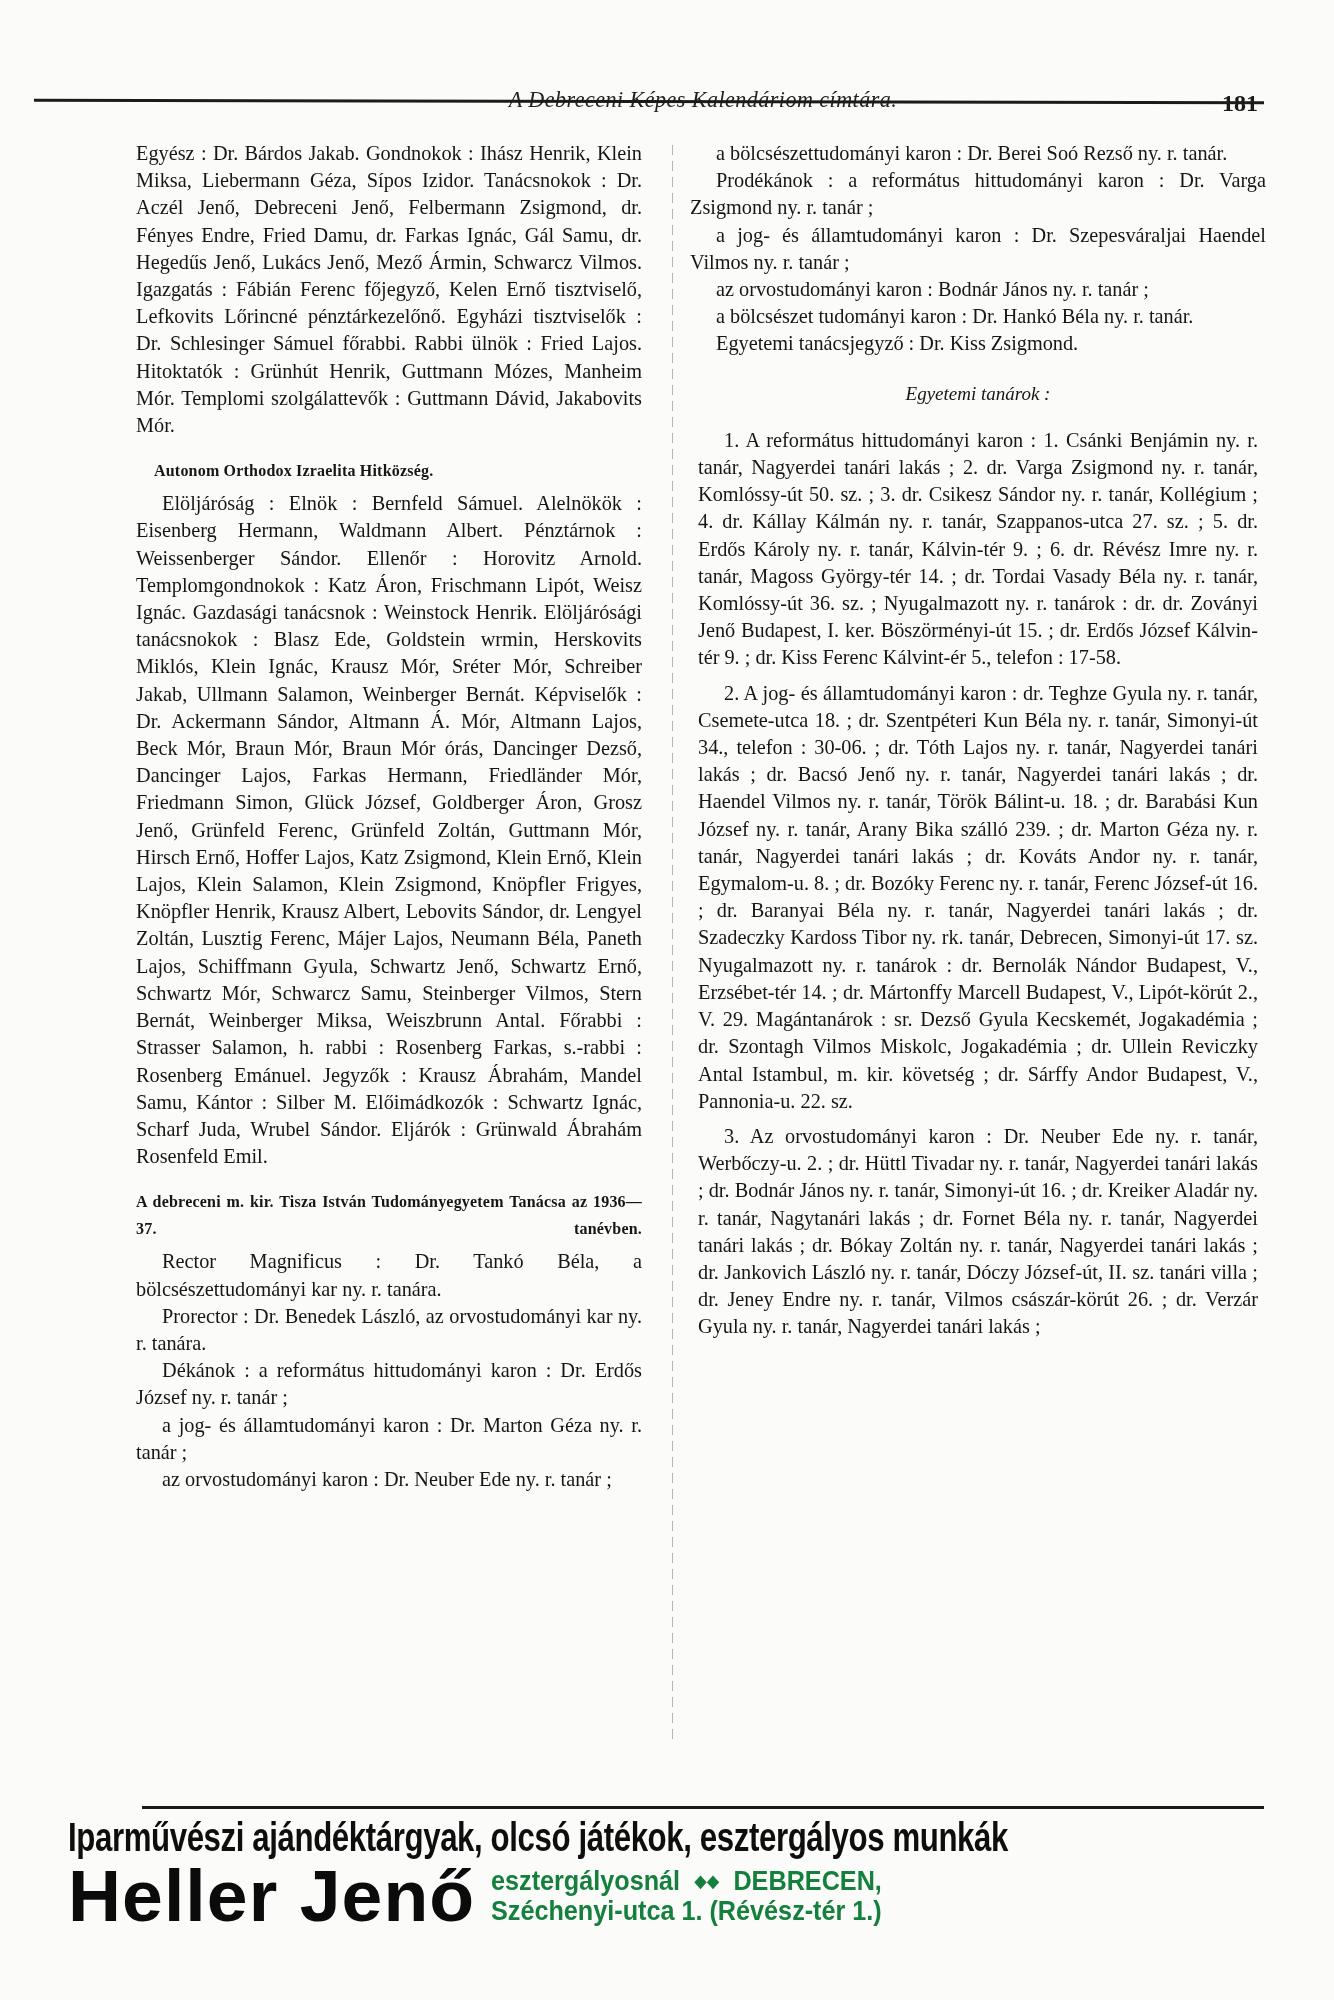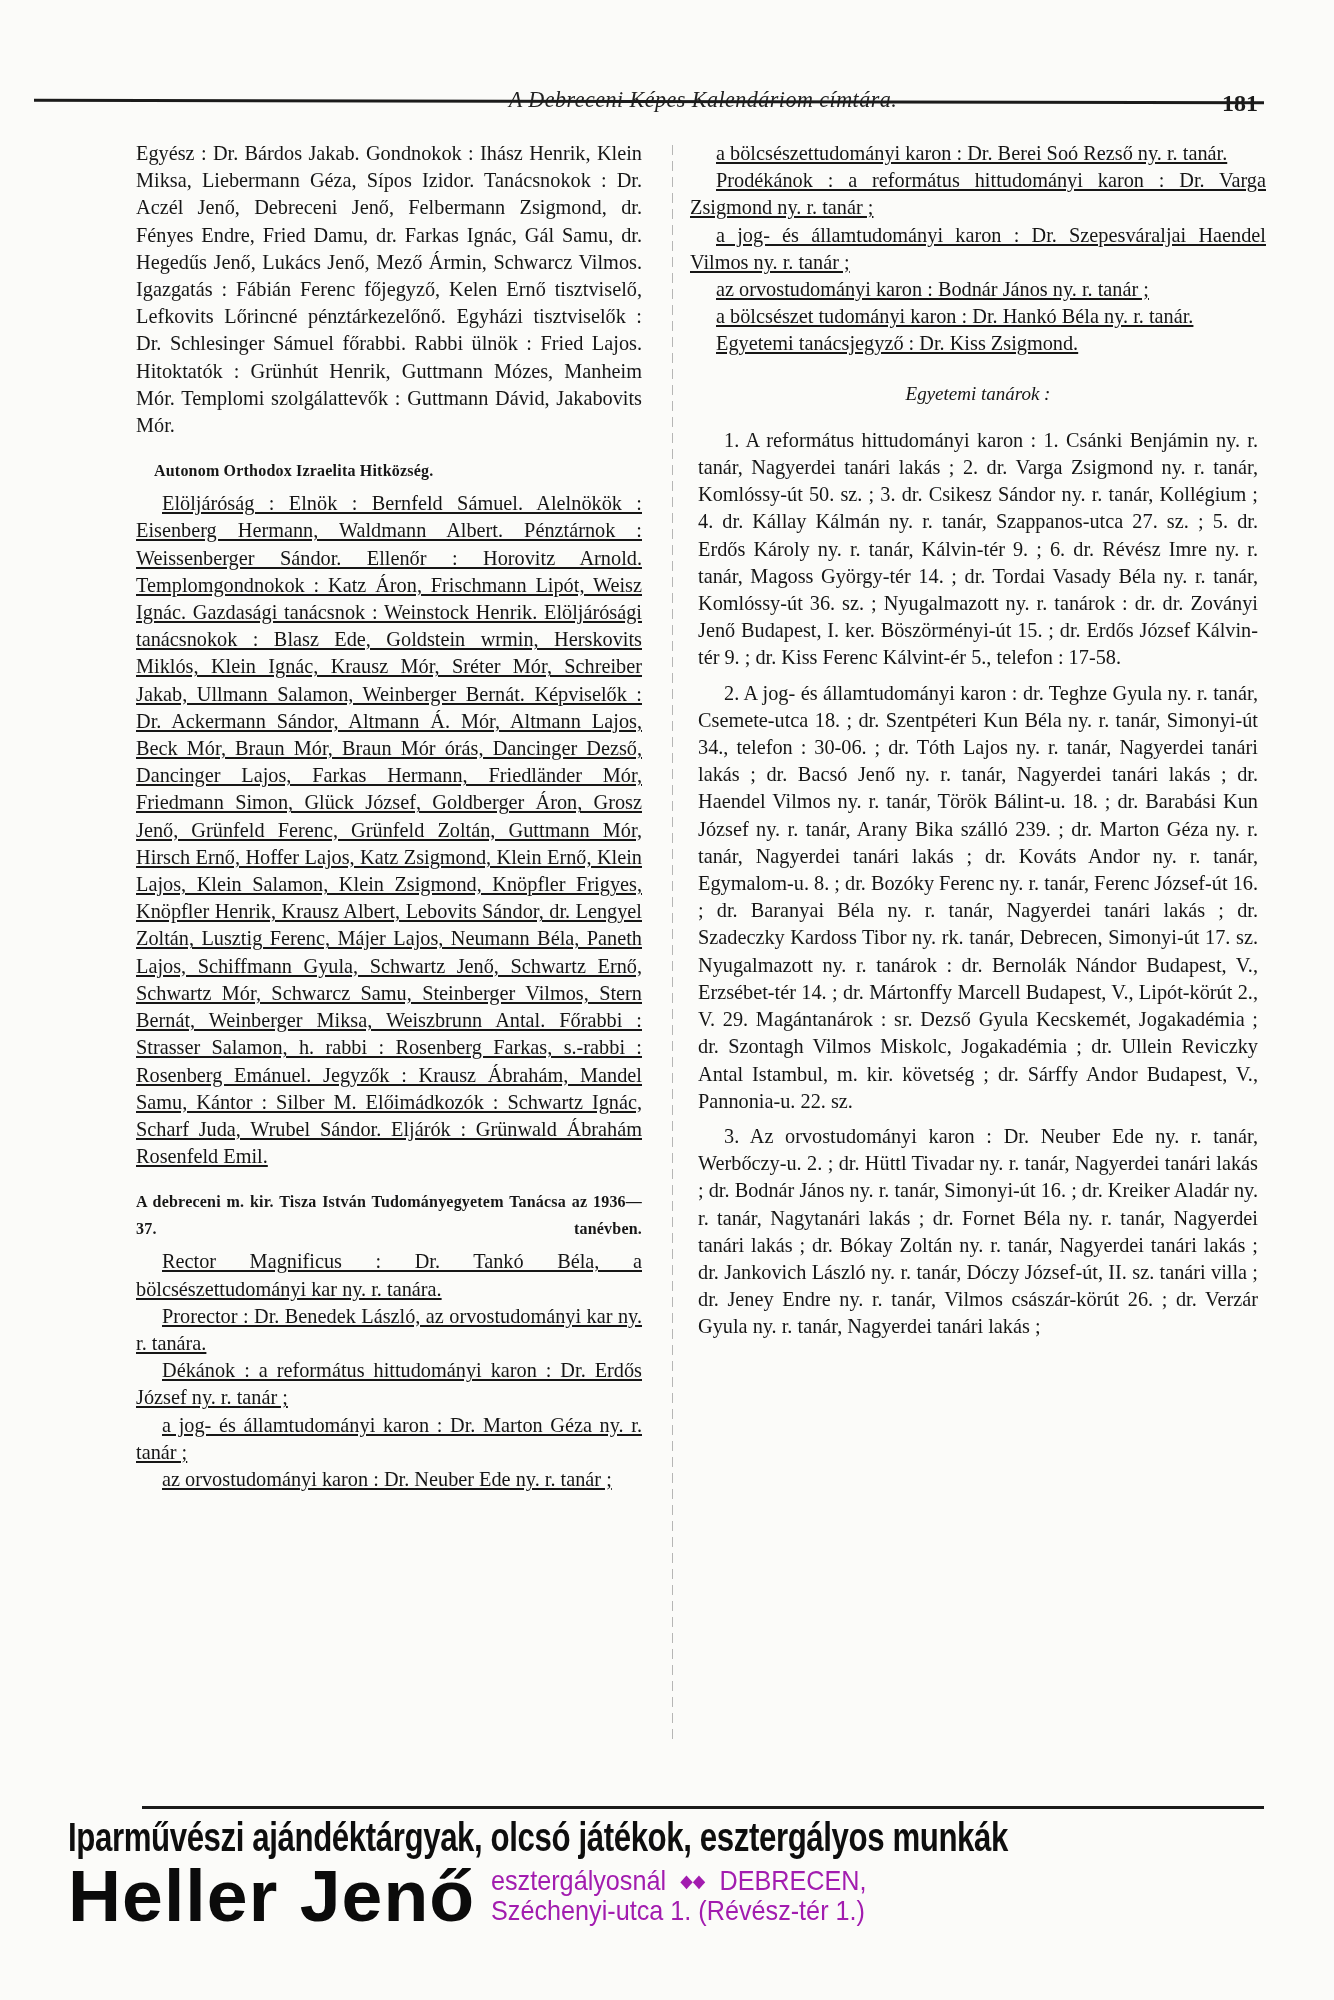--- a/index.html
+++ b/index.html
@@ -37,21 +37,21 @@
     text-align: justify; hyphens: manual;
   }
   .col-left  { left: 136px; width: 506px; }
   .col-right { left: 690px; width: 576px; }
   .col-divider {
     position: absolute; left: 672px; top: 145px; width: 1px; height: 1600px;
     background: repeating-linear-gradient(to bottom, #888 0 10px, transparent 10px 16px);
     opacity: 0.6;
   }
   .para { margin: 0; text-indent: 0; }
-  .para.indent { text-indent: 26px; text-decoration: underline; }
+  .para.indent { text-indent: 26px; }
   .section-heading {
     font-family: "Liberation Serif", serif; font-weight: bold;
     font-size: 16px; text-align: justify; text-align-last: justify;
     margin: 18px 0 6px 0; line-height: 27px; letter-spacing: 0.2px;
   }
   .section-heading.one-line { text-align-last: left; text-indent: 18px; }
   .section-heading.two-line { text-indent: 0; }
   .subheading {
     font-style: italic; text-align: center; font-size: 19px;
     margin: 22px 0 20px 0;
@@ -70,21 +70,21 @@
     letter-spacing: -0.5px; white-space: nowrap;
     transform: scaleX(0.78); transform-origin: left center;
     color: #0e0e0e;
   }
   .ad-bottom { display: flex; align-items: center; margin-top: 2px; }
   .ad-brand {
     font-weight: bold; font-size: 72px; line-height: 72px; letter-spacing: 1px;
     color: #0b0b0b; white-space: nowrap;
     transform: scaleX(1.02); transform-origin: left center;
   }
-  .ad-address { margin-left: 24px; font-weight: normal; color: #a21caf; }
+  .ad-address { margin-left: 24px; font-weight: bold; color: #15803d; }
   .ad-address-line {
     font-size: 28px; line-height: 30px; white-space: nowrap;
     transform: scaleX(0.9); transform-origin: left center;
   }
   .diamond-icon { display: inline-block; font-size: 18px; margin: 0 8px; vertical-align: 3px; }
 </style>
 </head>
 <body>
 
 <div class="page-header">

